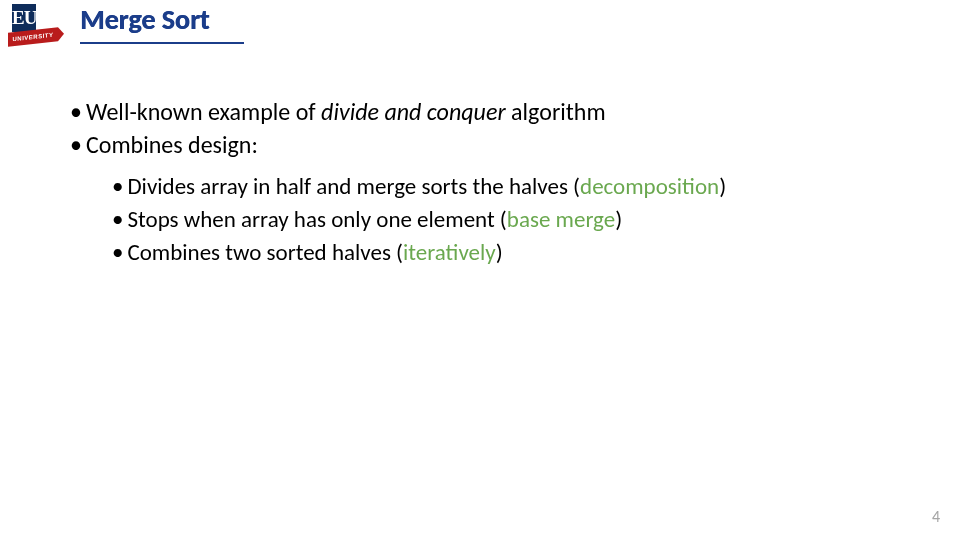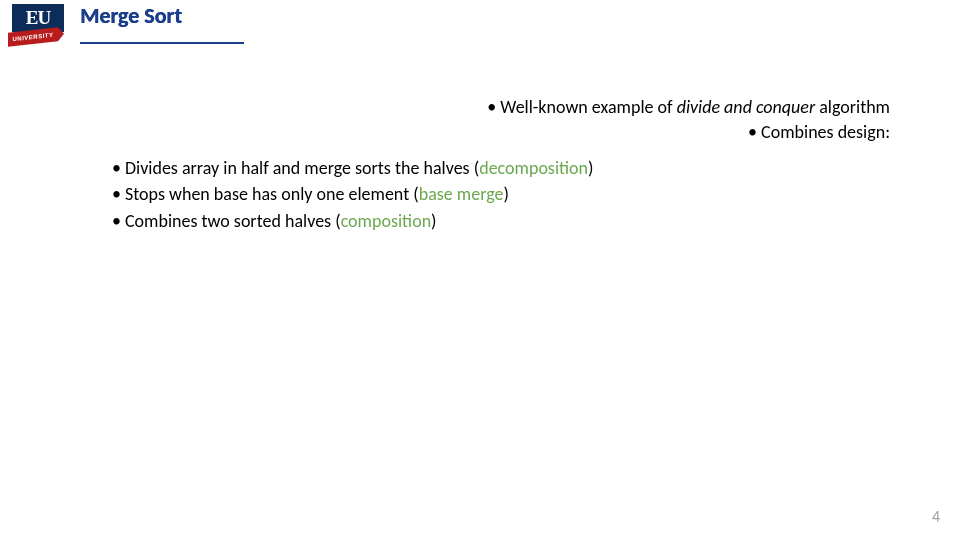--- a/index.html
+++ b/index.html
@@ -20,21 +20,21 @@
     box-sizing: border-box;
   }
 
   
   .logo {
     position: absolute;
     left: 12px;
     top: 4px;
   }
   .logo-plate {
-    width: 52px;
+    width: 24px;
     height: 28px;
     background: #0e2c5a;
     color: #fff;
     font: 700 19px/28px Georgia, "Times New Roman", serif;
     text-align: center;
     letter-spacing: -1px;
   }
   .logo-ribbon {
     position: absolute;
     left: -4px;
@@ -56,21 +56,21 @@
     border-left: 6px solid #b91c1c;
     border-top: 7px solid transparent;
     border-bottom: 7px solid transparent;
   }
 
   .title {
     position: absolute;
     left: 80px;
     top: 2px;
     font-family: Calibri, "Segoe UI", Arial, sans-serif;
-    font-size: 22px;
+    font-size: 28px;
     font-weight: 700;
     color: #1b3d8a;
     
     text-shadow: 0.5px 0 0 #1b3d8a;
   }
   .title-underline {
     position: absolute;
     left: 80px;
     top: 42px;
     width: 164px;
@@ -79,31 +79,30 @@
   }
 
   
   .body {
     position: absolute;
     left: 70px;
     top: 96px;
     width: 820px;
   }
   .lvl1 {
-    font-size: 18px;
+    font-size: 24px;
     line-height: 1.3;
     color: #000;
     margin-bottom: 2px;
-    text-align: right;
   }
   .lvl2-block {
     margin: 12px 0 8px 42px;
   }
   .lvl2 {
-    font-size: 18px;
+    font-size: 23px;
     line-height: 1.25;
     color: #000;
     margin-bottom: 4px;
     text-indent: -18px;
     padding-left: 18px;
   }
   .bullet { padding-right: 4px; }
   .ital { font-style: italic; }
   .green { color: #6aa84f; }
 
@@ -136,24 +135,24 @@
 
     <div class="lvl1">
       <span class="bullet">•</span><span>Combines design:</span>
     </div>
 
     <div class="lvl2-block">
       <div class="lvl2">
         <span class="bullet">•</span><span>Divides array in half and merge sorts the halves (</span><span class="green">decomposition</span><span>)</span>
       </div>
       <div class="lvl2">
-        <span class="bullet">•</span><span>Stops when base has only one element (</span><span class="green">base merge</span><span>)</span>
+        <span class="bullet">•</span><span>Stops when array has only one element (</span><span class="green">base merge</span><span>)</span>
       </div>
       <div class="lvl2">
-        <span class="bullet">•</span><span>Combines two sorted halves (</span><span class="green">composition</span><span>)</span>
+        <span class="bullet">•</span><span>Combines two sorted halves (</span><span class="green">iteratively</span><span>)</span>
       </div>
     </div>
 
 
   </div>
 
   <div class="pagenum">4</div>
 </div>
 
 </body></html>

